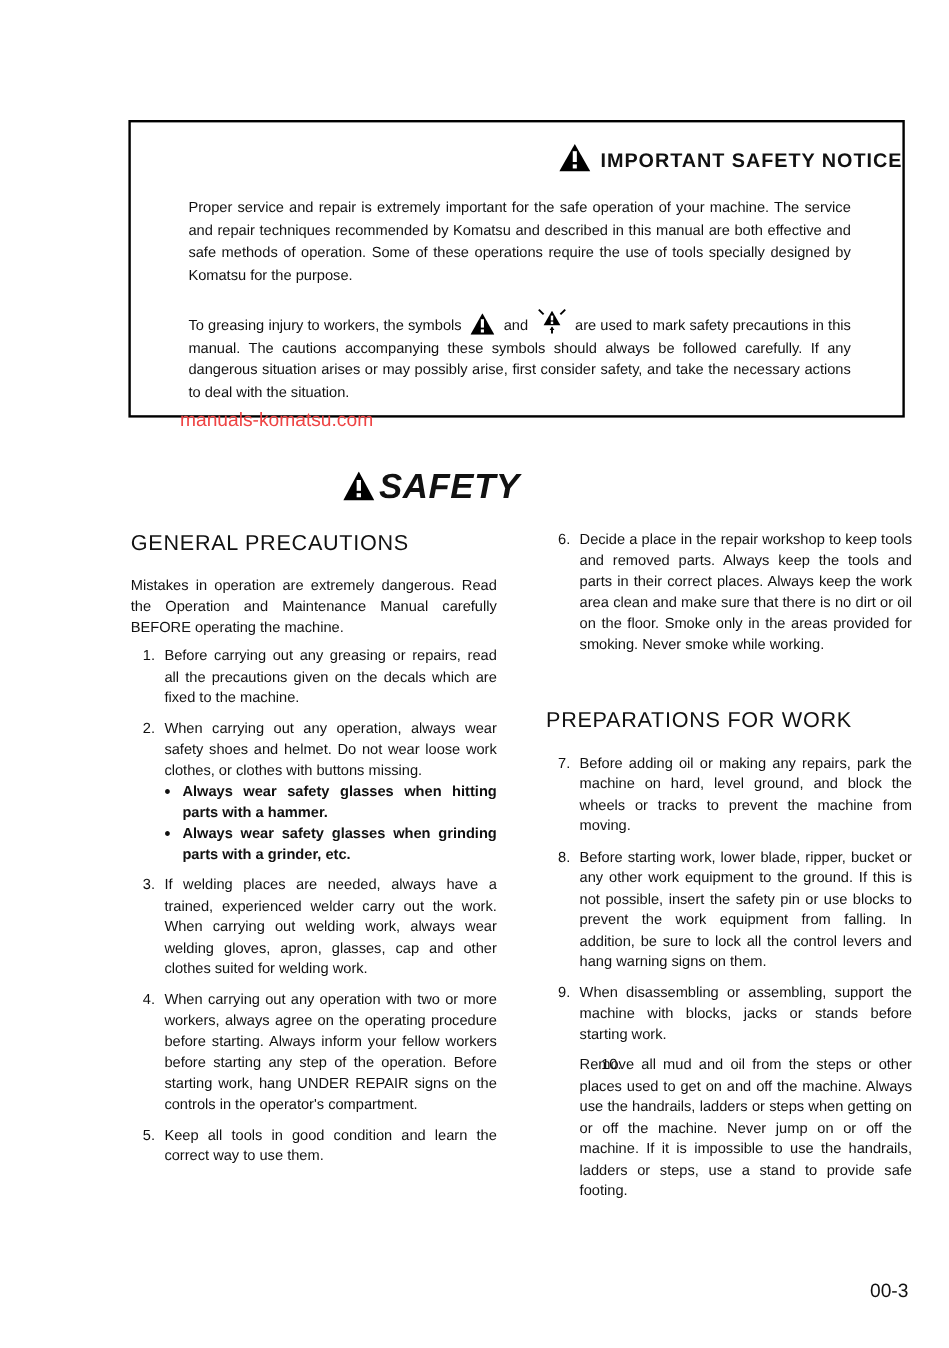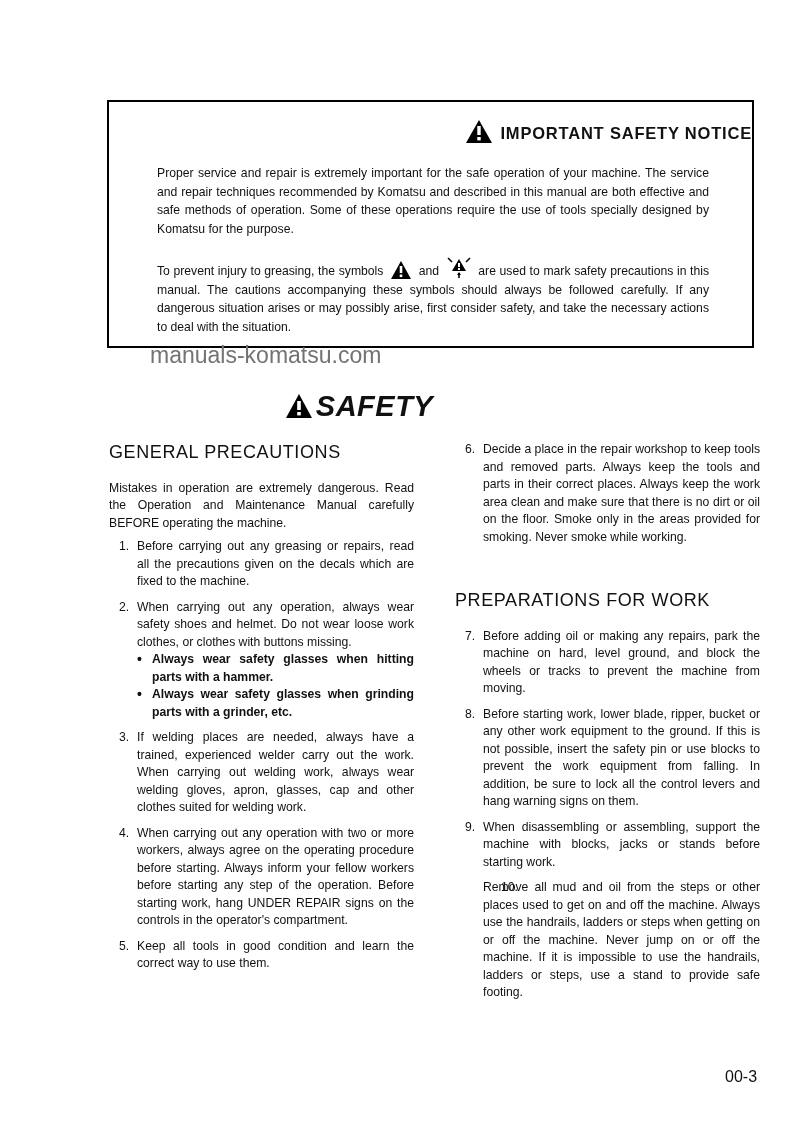--- a/index.html
+++ b/index.html
@@ -18,21 +18,21 @@
   .notice-title .tri { display: inline-block; vertical-align: -4px; margin-right: 8px; }
   .notice-p {
     position: absolute; left: 48px; width: 552px;
     font-size: 12.2px; line-height: 18.5px; text-align: justify; margin: 0;
   }
   .notice-p1 { top: 62px; }
   .notice-p2 { top: 155px; }
   .inline-sym { display: inline-block; vertical-align: -4px; margin: 0 4px; }
   .watermark {
     position: absolute; left: 150px; top: 342px;
-    font-size: 23px; color: #737373; font-family: "Liberation Sans", sans-serif;
+    font-size: 16px; color: #ef4444; font-family: "Liberation Sans", sans-serif;
   }
   .safety-title {
     position: absolute; left: 0; width: 719px; top: 390px; text-align: center;
     font-weight: bold; font-size: 29px; letter-spacing: 0.5px; font-style: italic;
   }
   .safety-title .tri { display: inline-block; vertical-align: -2px; margin-right: 4px; }
   .col { position: absolute; font-size: 12.2px; line-height: 17.5px; }
   .col-left { left: 109px; top: 444px; width: 305px; }
   .col-right { left: 455px; top: 441px; width: 305px; }
   .section-heading {
@@ -54,21 +54,21 @@
 <div class="notice-box">
   <div class="notice-title">
     <svg class="tri" width="26" height="23" viewBox="0 0 26 23">
       <polygon points="13,0 26,23 0,23" fill="#000"></polygon>
       <rect x="11.3" y="6" width="3.4" height="9" fill="#fff"></rect>
       <rect x="11.3" y="17" width="3.4" height="3.4" fill="#fff"></rect>
     </svg><span>IMPORTANT SAFETY NOTICE</span>
   </div>
   <p class="notice-p notice-p1">Proper service and repair is extremely important for the safe operation of your machine. The service and repair techniques recommended by Komatsu and described in this manual are both effective and safe methods of operation. Some of these operations require the use of tools specially designed by Komatsu for the purpose.</p>
   <p class="notice-p notice-p2">
-    <span>To prevent injury to greasing, the symbols</span>
+    <span>To greasing injury to workers, the symbols</span>
     <svg class="inline-sym" width="20" height="18" viewBox="0 0 20 18">
       <polygon points="10,0 20,18 0,18" fill="#000"></polygon>
       <rect x="8.7" y="5" width="2.6" height="7" fill="#fff"></rect>
       <rect x="8.7" y="13.5" width="2.6" height="2.6" fill="#fff"></rect>
     </svg>
     <span>and</span>
     <svg class="inline-sym" width="24" height="22" viewBox="0 0 24 22">
       <polygon points="12,2 19,14 5,14" fill="#000"></polygon>
       <rect x="11" y="6" width="2" height="4" fill="#fff"></rect>
       <rect x="11" y="11" width="2" height="2" fill="#fff"></rect>

